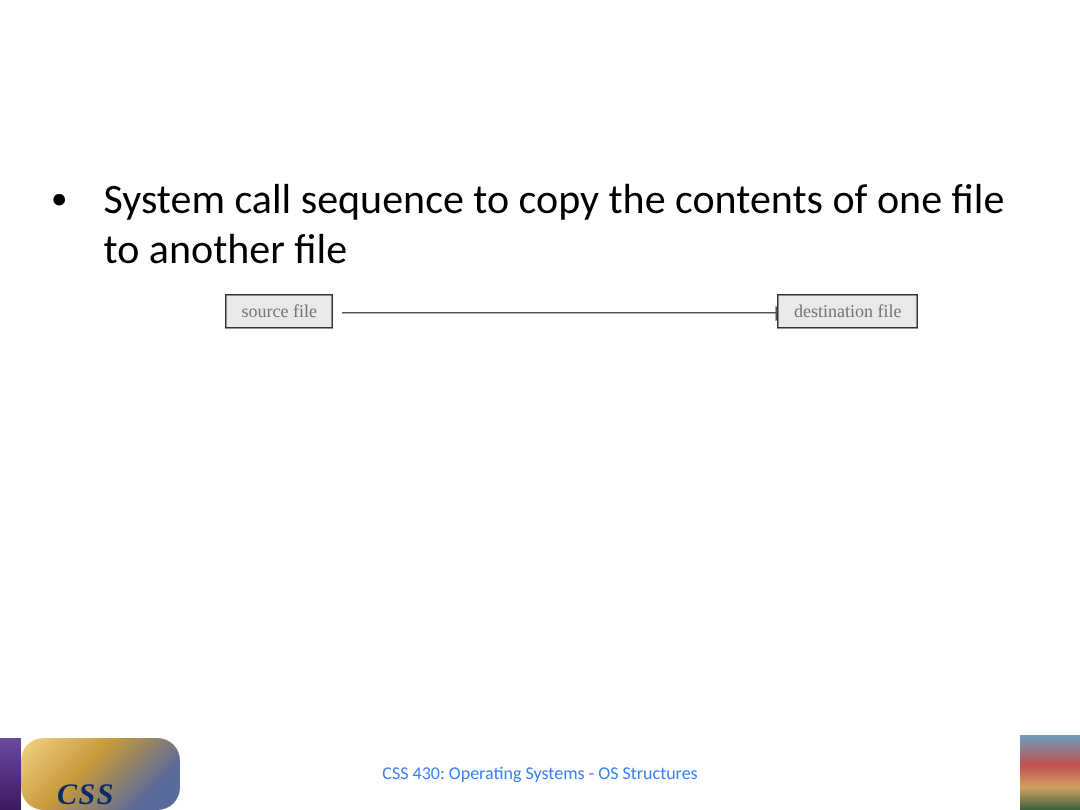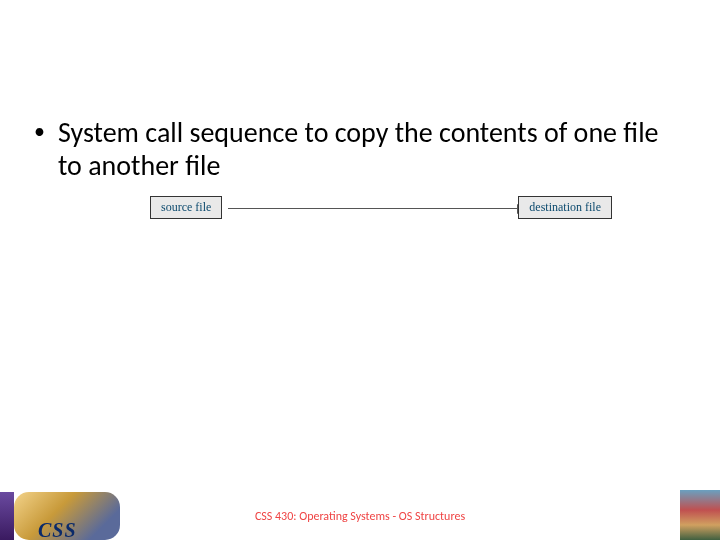--- a/index.html
+++ b/index.html
@@ -2,28 +2,28 @@
 <html><head>
 <meta charset="utf-8">
 <style>
   * { margin: 0; padding: 0; box-sizing: border-box; }
   html, body { width: 720px; height: 540px; background: #fff; font-family: Calibri, "Segoe UI", Arial, sans-serif; color: #000; }
   .slide { position: relative; width: 720px; height: 540px; }
   .title { position: absolute; top: 22px; left: 0; width: 720px; text-align: center; font-size: 38px; font-weight: 400; }
   .bullet-block { position: absolute; top: 116px; left: 34px; width: 640px; font-size: 28px; line-height: 1.18; }
   .bullet-row { display: flex; }
   .bullet-dot { width: 24px; flex-shrink: 0; font-size: 22px; padding-top: 3px; }
-  .bullet-text { flex: 1; }
+  .bullet-text { flex: 1; margin-left: 11px; }
   .diagram { position: absolute; top: 196px; left: 150px; width: 480px; height: 28px; }
-  .box { position: absolute; top: 0; border: 1px solid #333; background: #e9e9e9; padding: 3px 10px; font-family: "Times New Roman", serif; font-size: 12px; color: #0c4a6e; white-space: nowrap; }
+  .box { position: absolute; top: 0; border: 1px solid #333; background: #e9e9e9; padding: 3px 10px; font-family: "Times New Roman", serif; font-size: 12px; color: #737373; white-space: nowrap; }
   .box-left { left: 0; }
   .box-right { right: 18px; margin-left: 44px; }
   .arrow-line { position: absolute; top: 12px; left: 78px; width: 290px; height: 1px; background: #555; }
   .arrow-head { position: absolute; top: 8px; left: 367px; width: 0; height: 0; border-left: 9px solid #555; border-top: 5px solid transparent; border-bottom: 5px solid transparent; }
-  .footer-text { position: absolute; bottom: 17px; left: 0; width: 720px; text-align: center; font-size: 12px; color: #ef4444; }
+  .footer-text { position: absolute; bottom: 17px; left: 0; width: 720px; text-align: center; font-size: 12px; color: #3b82f6; }
   .page-num { position: absolute; bottom: 17px; right: 16px; font-size: 12px; color: #7a7a7a; }
   .logo-left { position: absolute; bottom: 0; left: 0; width: 120px; height: 48px; display: flex; }
   .logo-left-a { width: 14px; height: 48px; background: linear-gradient(#6a4aa0, #3a1a60); }
   .logo-left-b { width: 106px; height: 48px; background: linear-gradient(135deg, #f3d38a, #c89a3a 40%, #5a6a9a 80%); position: relative; border-radius: 15px; }
   .logo-left-label { position: absolute; bottom: -2px; left: 24px; font-family: "Times New Roman", serif; font-size: 20px; color: #0a2a6a; font-style: italic; font-weight: bold; letter-spacing: 1px; }
   .logo-right { position: absolute; bottom: 0; right: 0; width: 40px; height: 50px; background: linear-gradient(180deg, #6aa0c0 0%, #c05050 40%, #d0a060 70%, #406040 100%); }
 </style>
 </head>
 <body>
 

